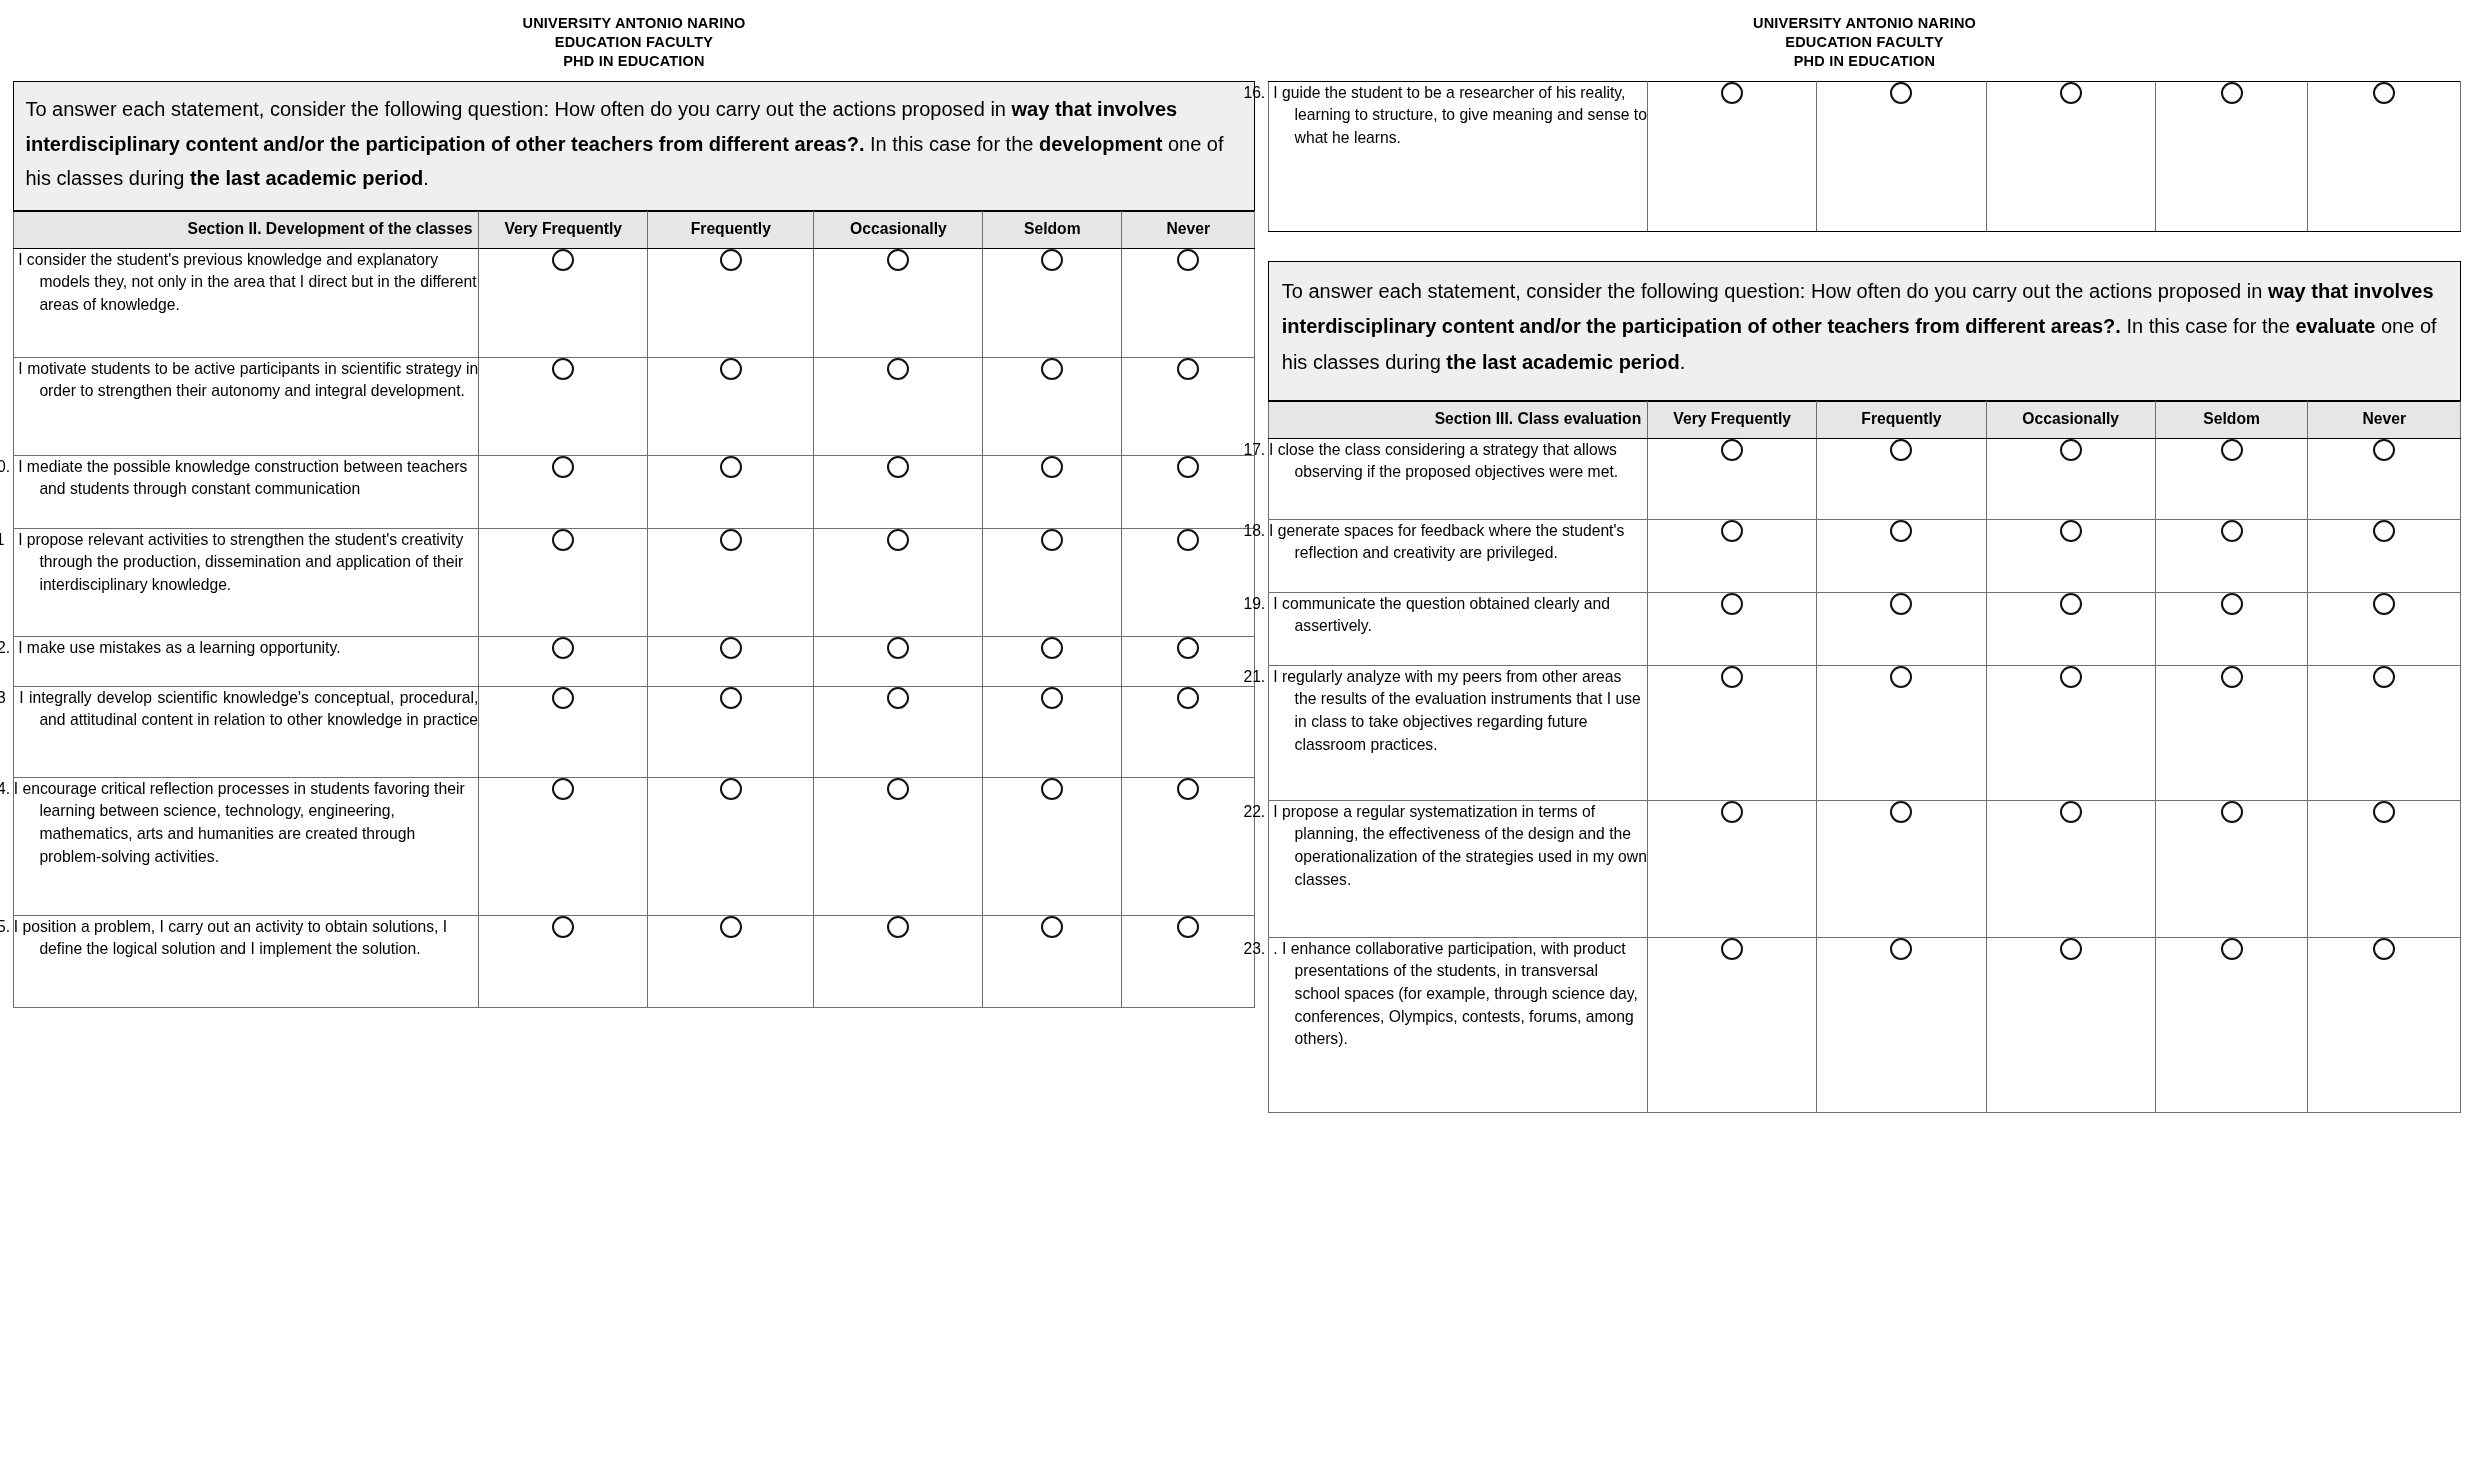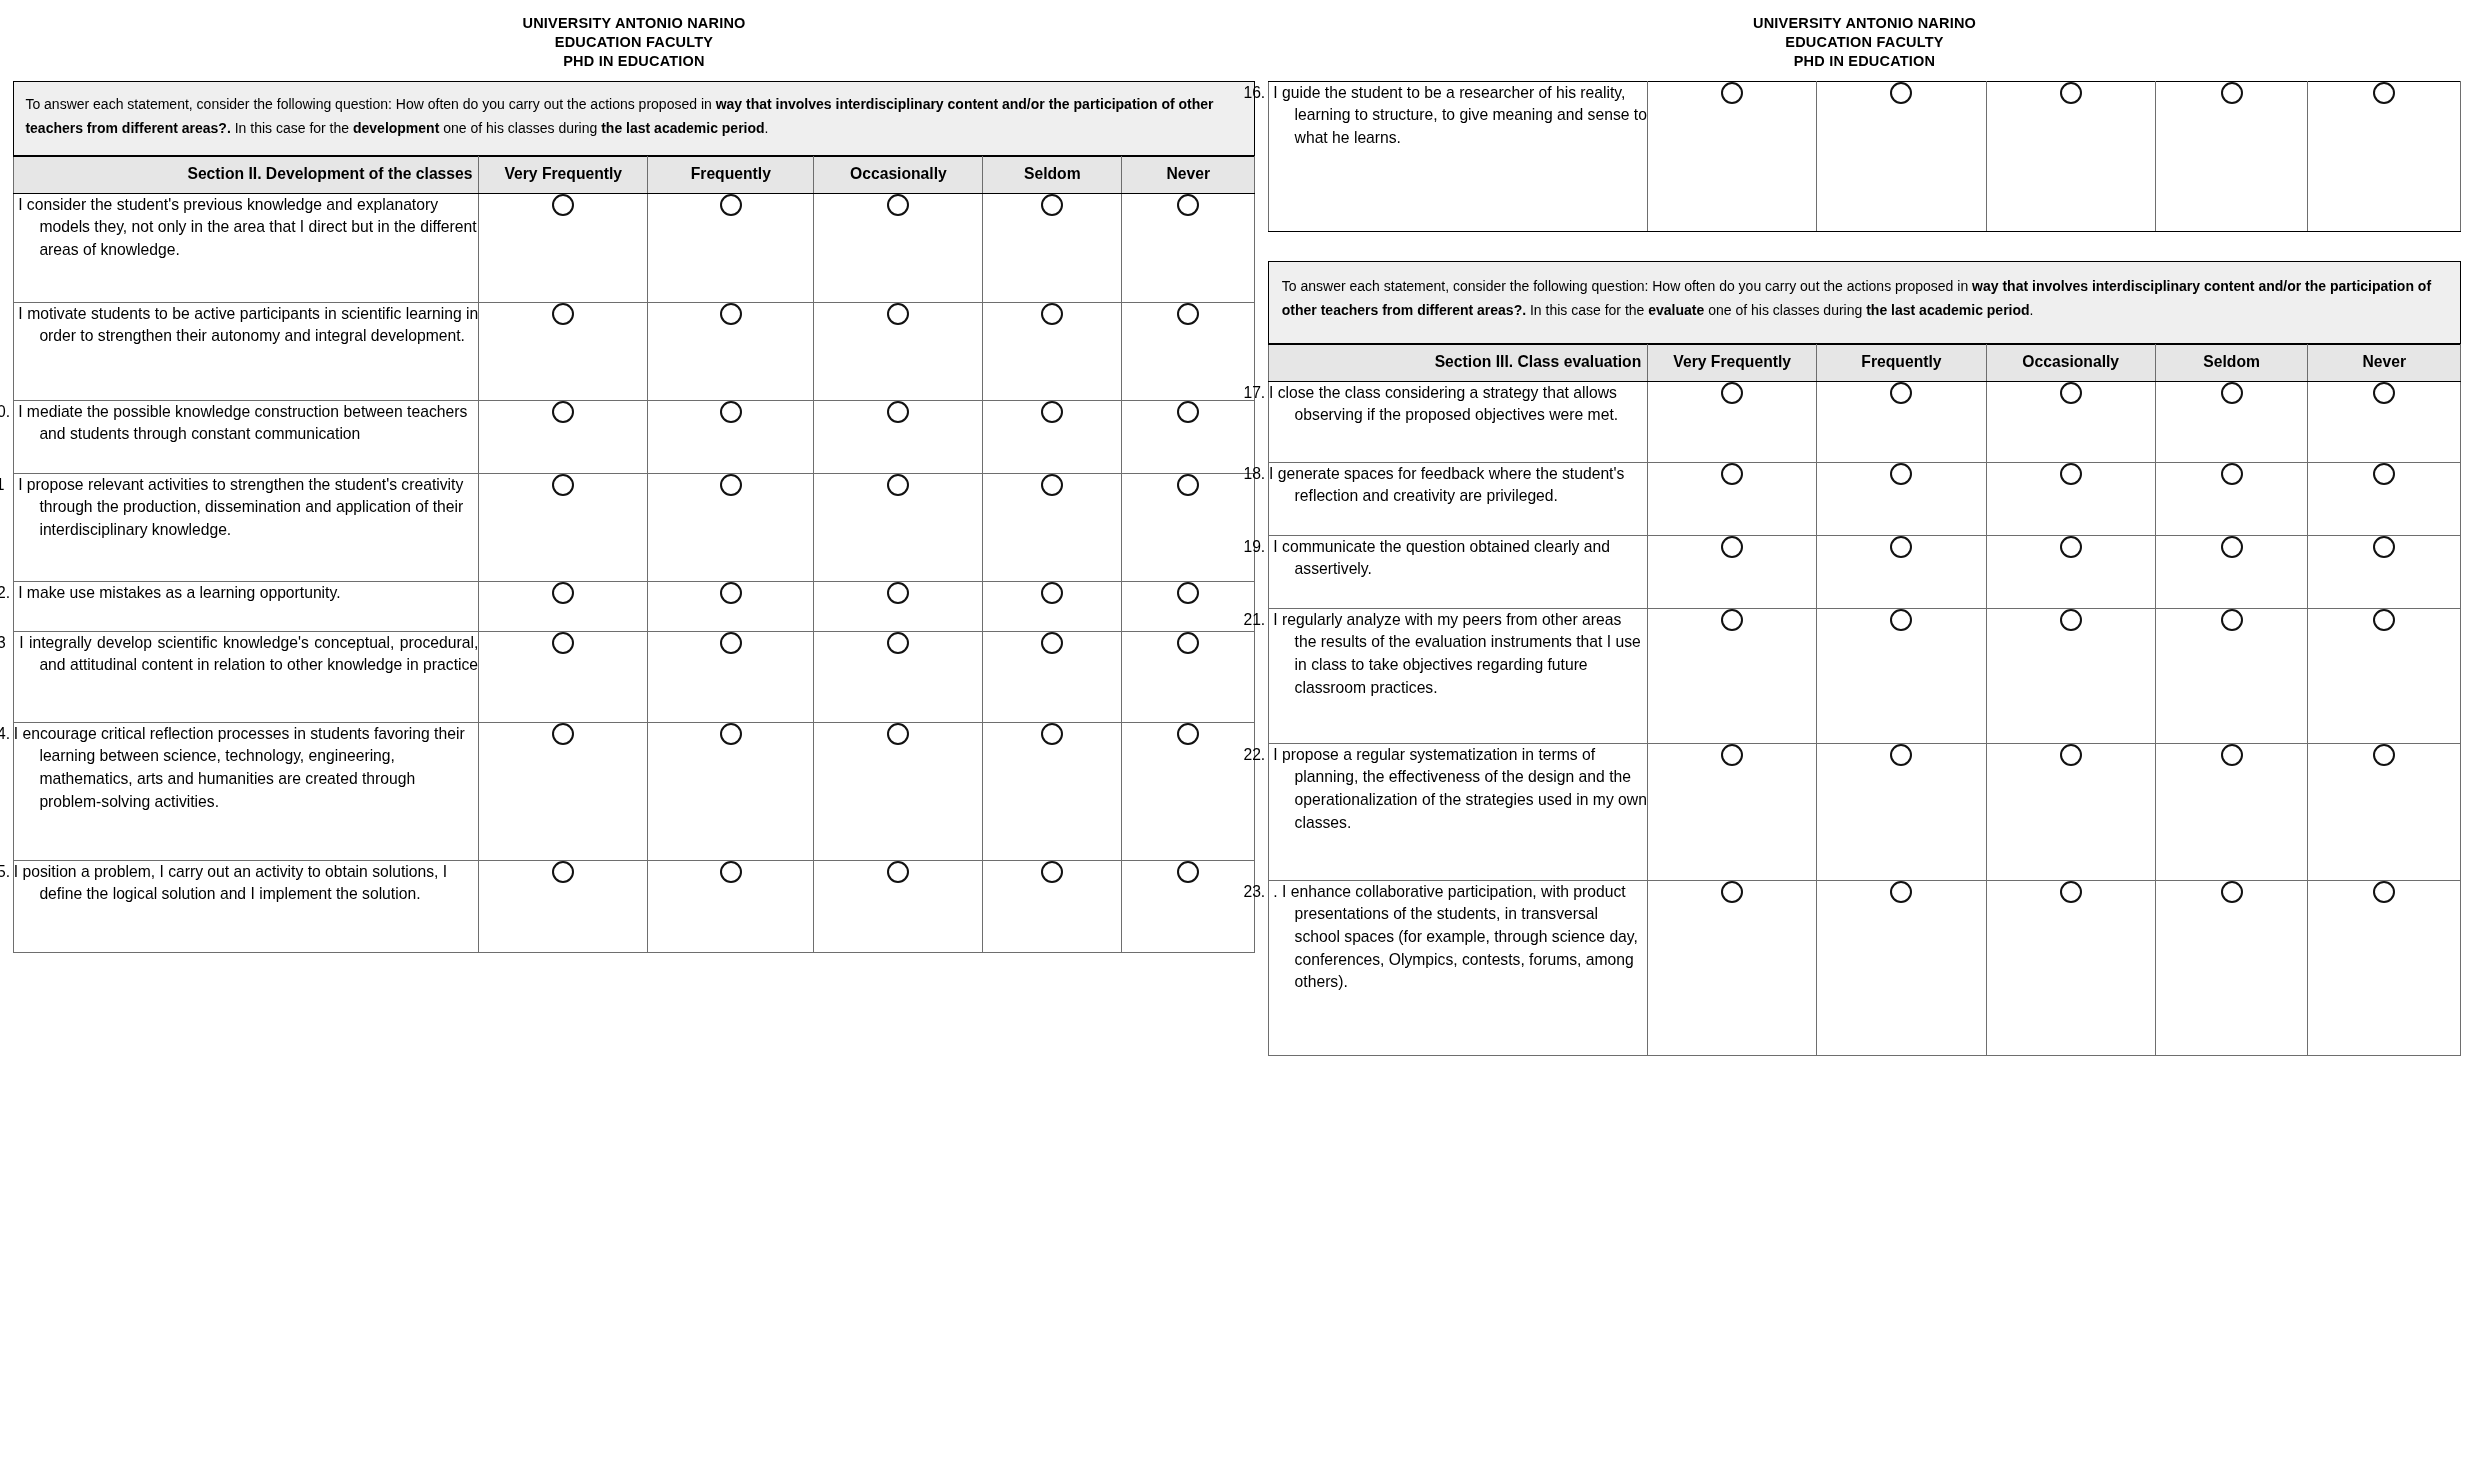--- a/index.html
+++ b/index.html
@@ -43,21 +43,21 @@
   
   .intro-box {
     border: 1.7px solid #000;
     background: #efefef;
     box-sizing: border-box;
     padding: 10.5px 11.6px 15px 11.6px;
     margin-top: 9.3px;
   }
   .intro-box p {
     margin: 0;
-    font-size: 14px;
+    font-size: 20px;
     line-height: 1.72;
     text-align: left;
   }
   .intro-box b { font-weight: bold; }
 
   .intro-box.right-box {
     padding: 11.6px 12.8px 20px 12.8px;
   }
   .intro-box.right-box p { line-height: 1.78; }
 
@@ -184,21 +184,21 @@
               <span class="txt"><span class="num">8.</span> <span>I consider the student's previous knowledge and explanatory models they, not only in the area that I direct but in the different areas of knowledge.</span></span>
             </td>
           <td class="opt"><span class="radio"></span></td>
           <td class="opt"><span class="radio"></span></td>
           <td class="opt"><span class="radio"></span></td>
           <td class="opt"><span class="radio"></span></td>
           <td class="opt"><span class="radio"></span></td>
         </tr>
         <tr style="height:98px">
           <td class="stmt">
-              <span class="txt just"><span class="num">9.</span> <span>I motivate students to be active participants in scientific learning in order to strengthen their autonomy and integral development.</span></span>
+              <span class="txt just"><span class="num">9.</span> <span>I motivate students to be active participants in scientific strategy in order to strengthen their autonomy and integral development.</span></span>
             </td>
           <td class="opt"><span class="radio"></span></td>
           <td class="opt"><span class="radio"></span></td>
           <td class="opt"><span class="radio"></span></td>
           <td class="opt"><span class="radio"></span></td>
           <td class="opt"><span class="radio"></span></td>
         </tr>
         <tr style="height:73px">
           <td class="stmt">
               <span class="txt"><span class="num">10.</span> <span>I mediate the possible knowledge construction between teachers and students through constant communication</span></span>

